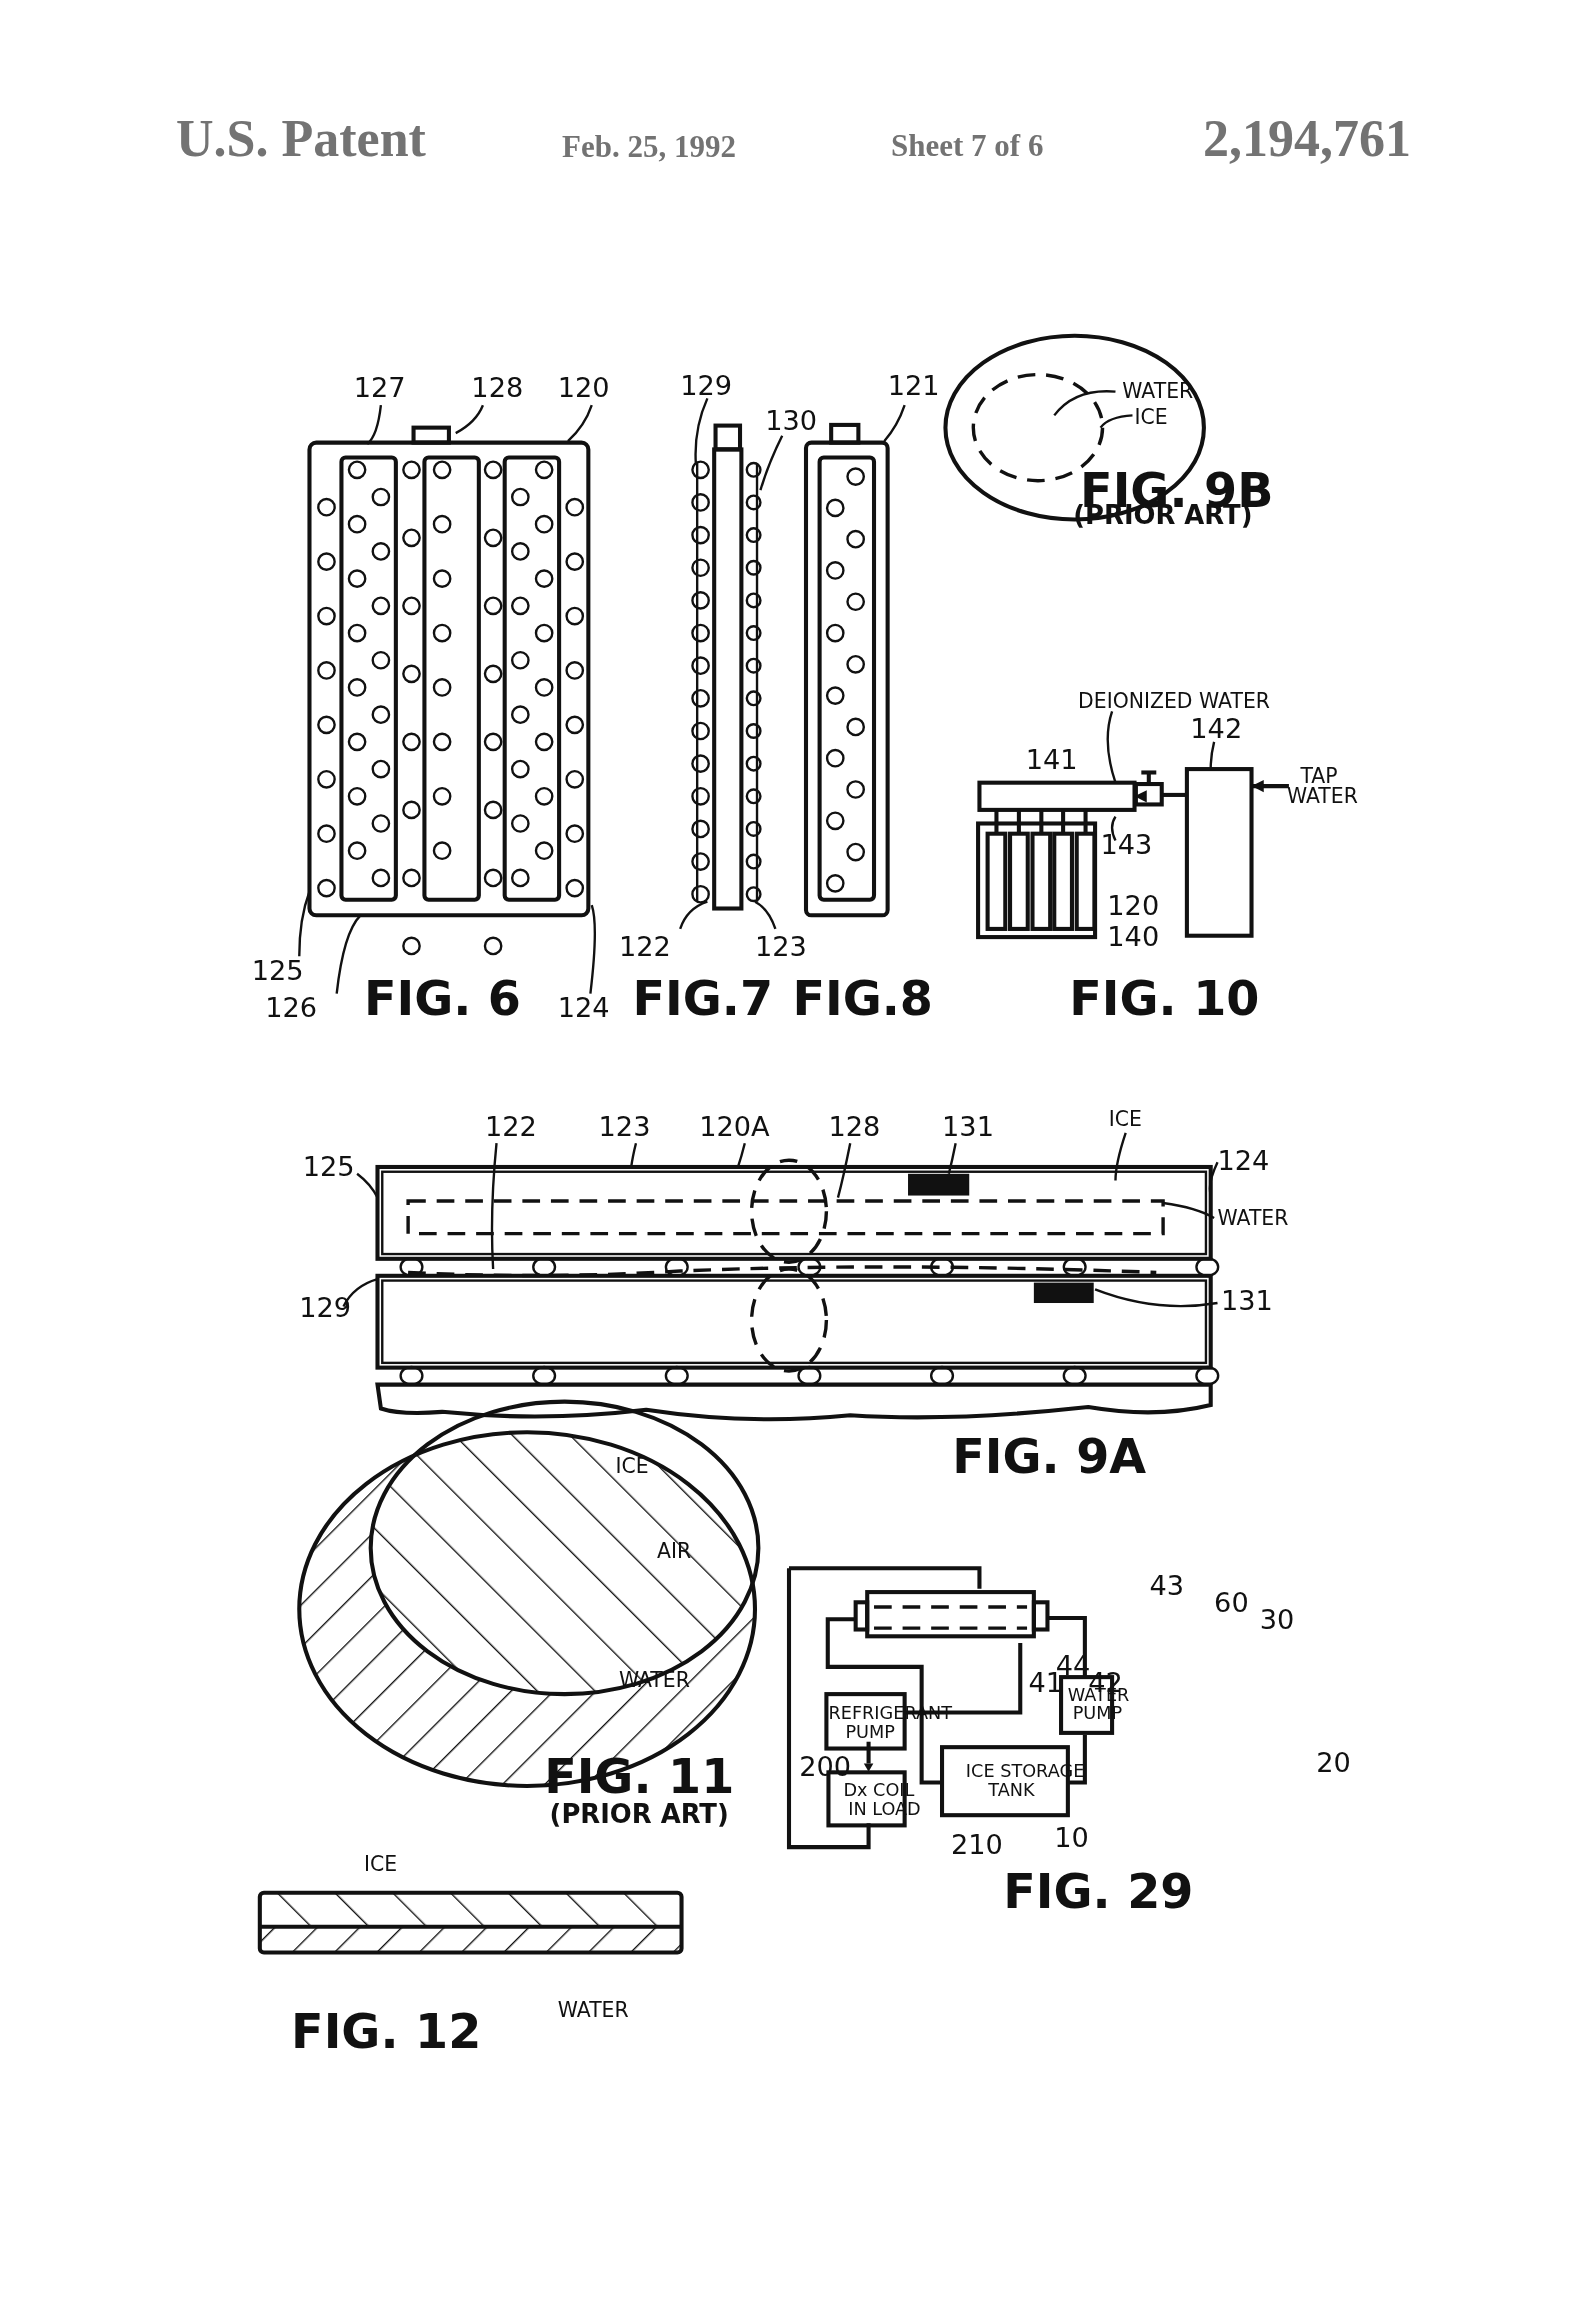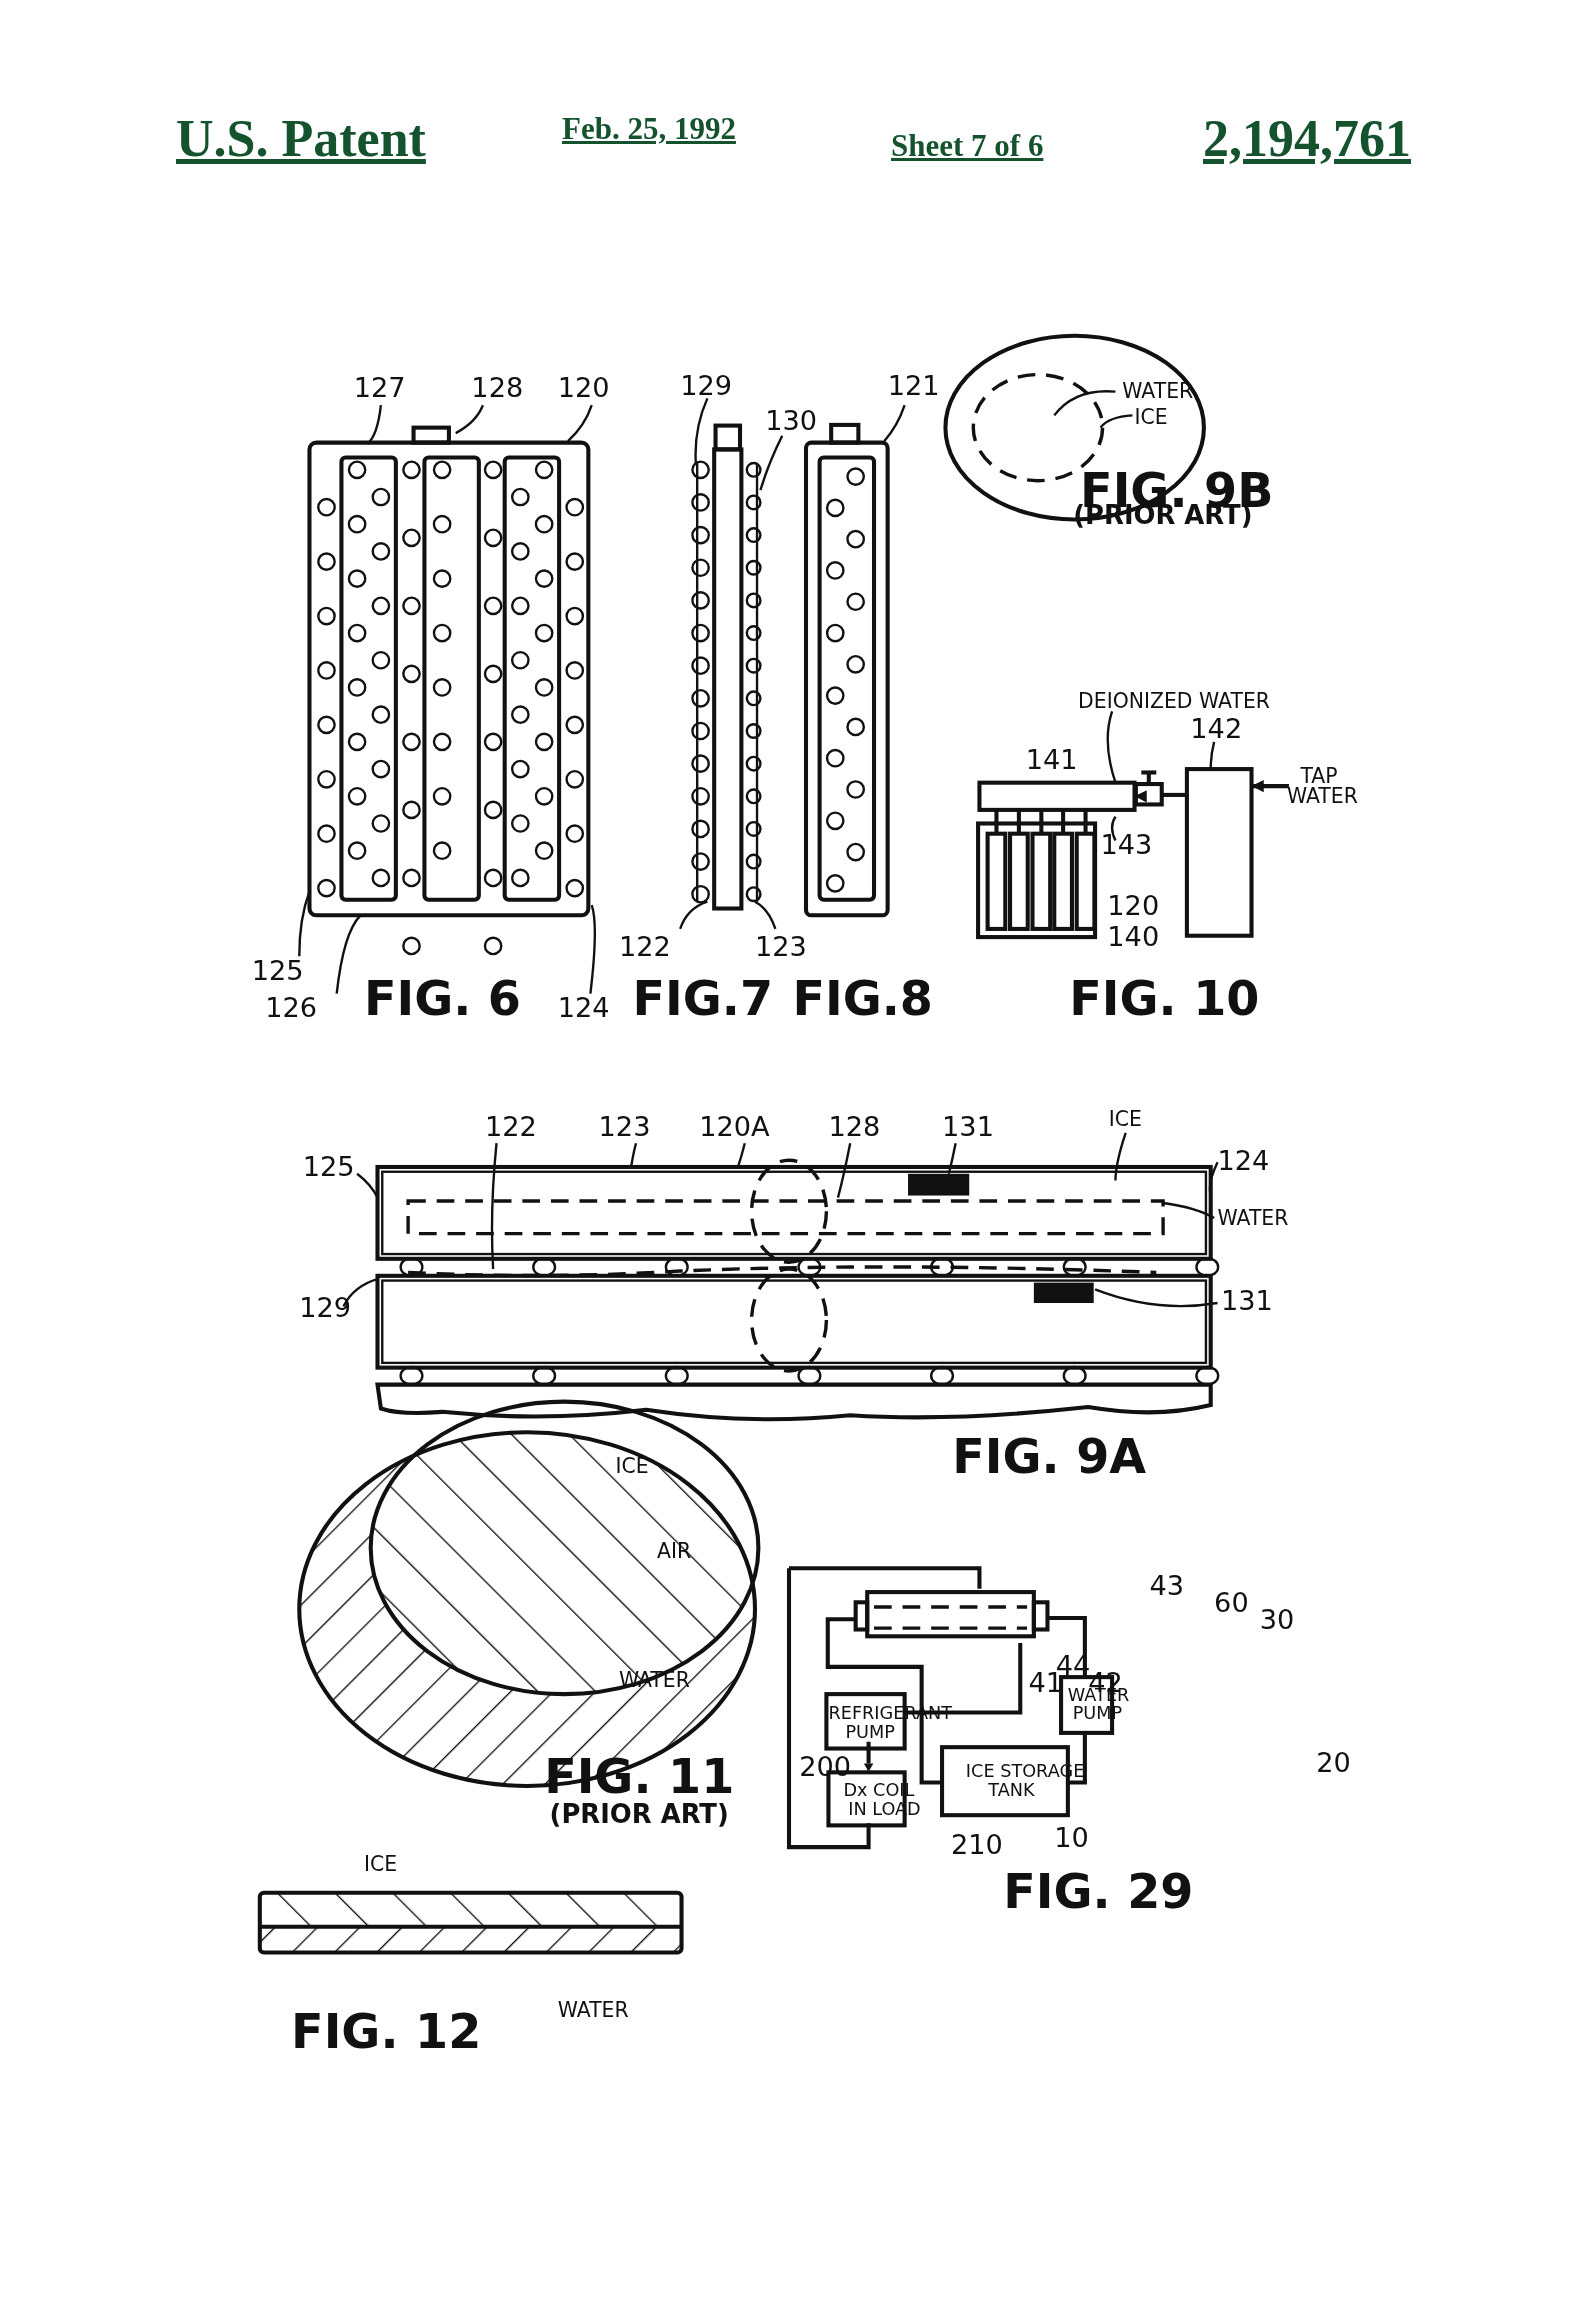--- a/index.html
+++ b/index.html
@@ -1,19 +1,19 @@
 <!DOCTYPE html>
 <html style="font-size:11px"><head>
 <meta charset="utf-8">
 <style>
   html,body{margin:0;padding:0;background:#fff;}
   body{width:1578px;height:2319px;position:relative;overflow:hidden;font-family:"Liberation Sans",sans-serif;color:#111;}
-  .hdr{position:absolute;font-family:"Liberation Serif",serif;font-weight:bold;color:#14532d;white-space:nowrap;text-decoration:underline;}
+  .hdr{position:absolute;font-family:"Liberation Serif",serif;font-weight:bold;color:#737373;white-space:nowrap;}
   #h-pat{left:176px;top:109px;font-size:52px;}
-  #h-date{left:562px;top:111px;font-size:31px;}
+  #h-date{left:562px;top:129px;font-size:31px;}
   #h-sheet{left:891px;top:128px;font-size:31px;}
   #h-num{left:1203px;top:109px;font-size:52px;}
   svg#sheet{position:absolute;left:0;top:0;}
   .lbl{font-family:"DejaVu Sans",sans-serif;fill:#111;}
   .fig{font-family:"DejaVu Sans",sans-serif;font-weight:bold;fill:#111;}
   .ln{stroke:#111;fill:none;stroke-width:6;}
   .thin{stroke:#111;fill:none;stroke-width:3.5;}
   .dash{stroke:#111;fill:none;stroke-width:5;stroke-dasharray:26 16;}
 </style>
 </head>

